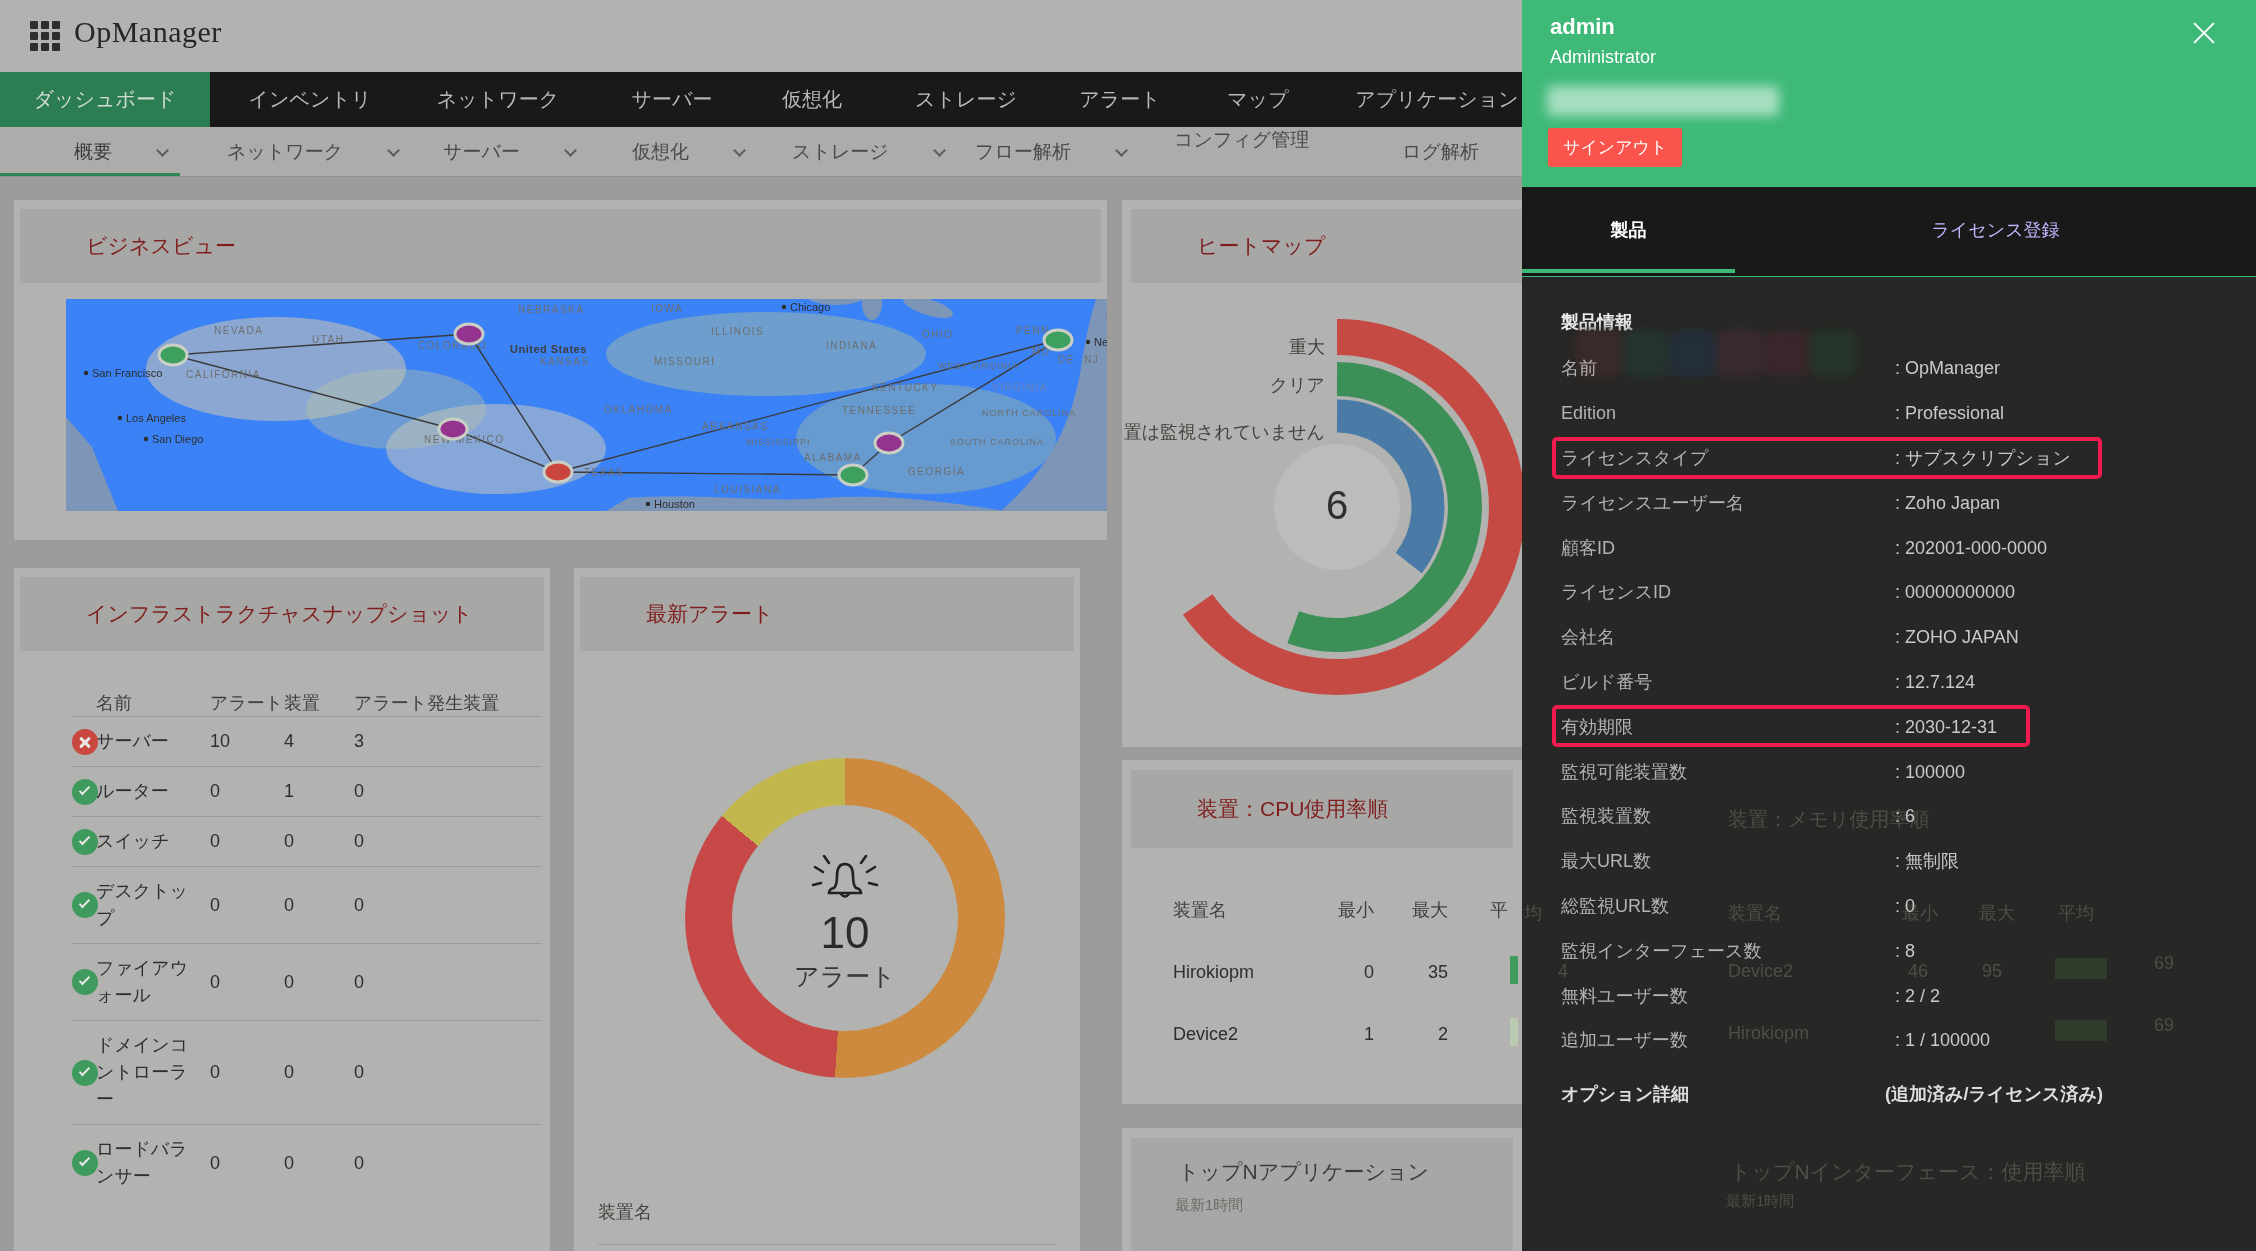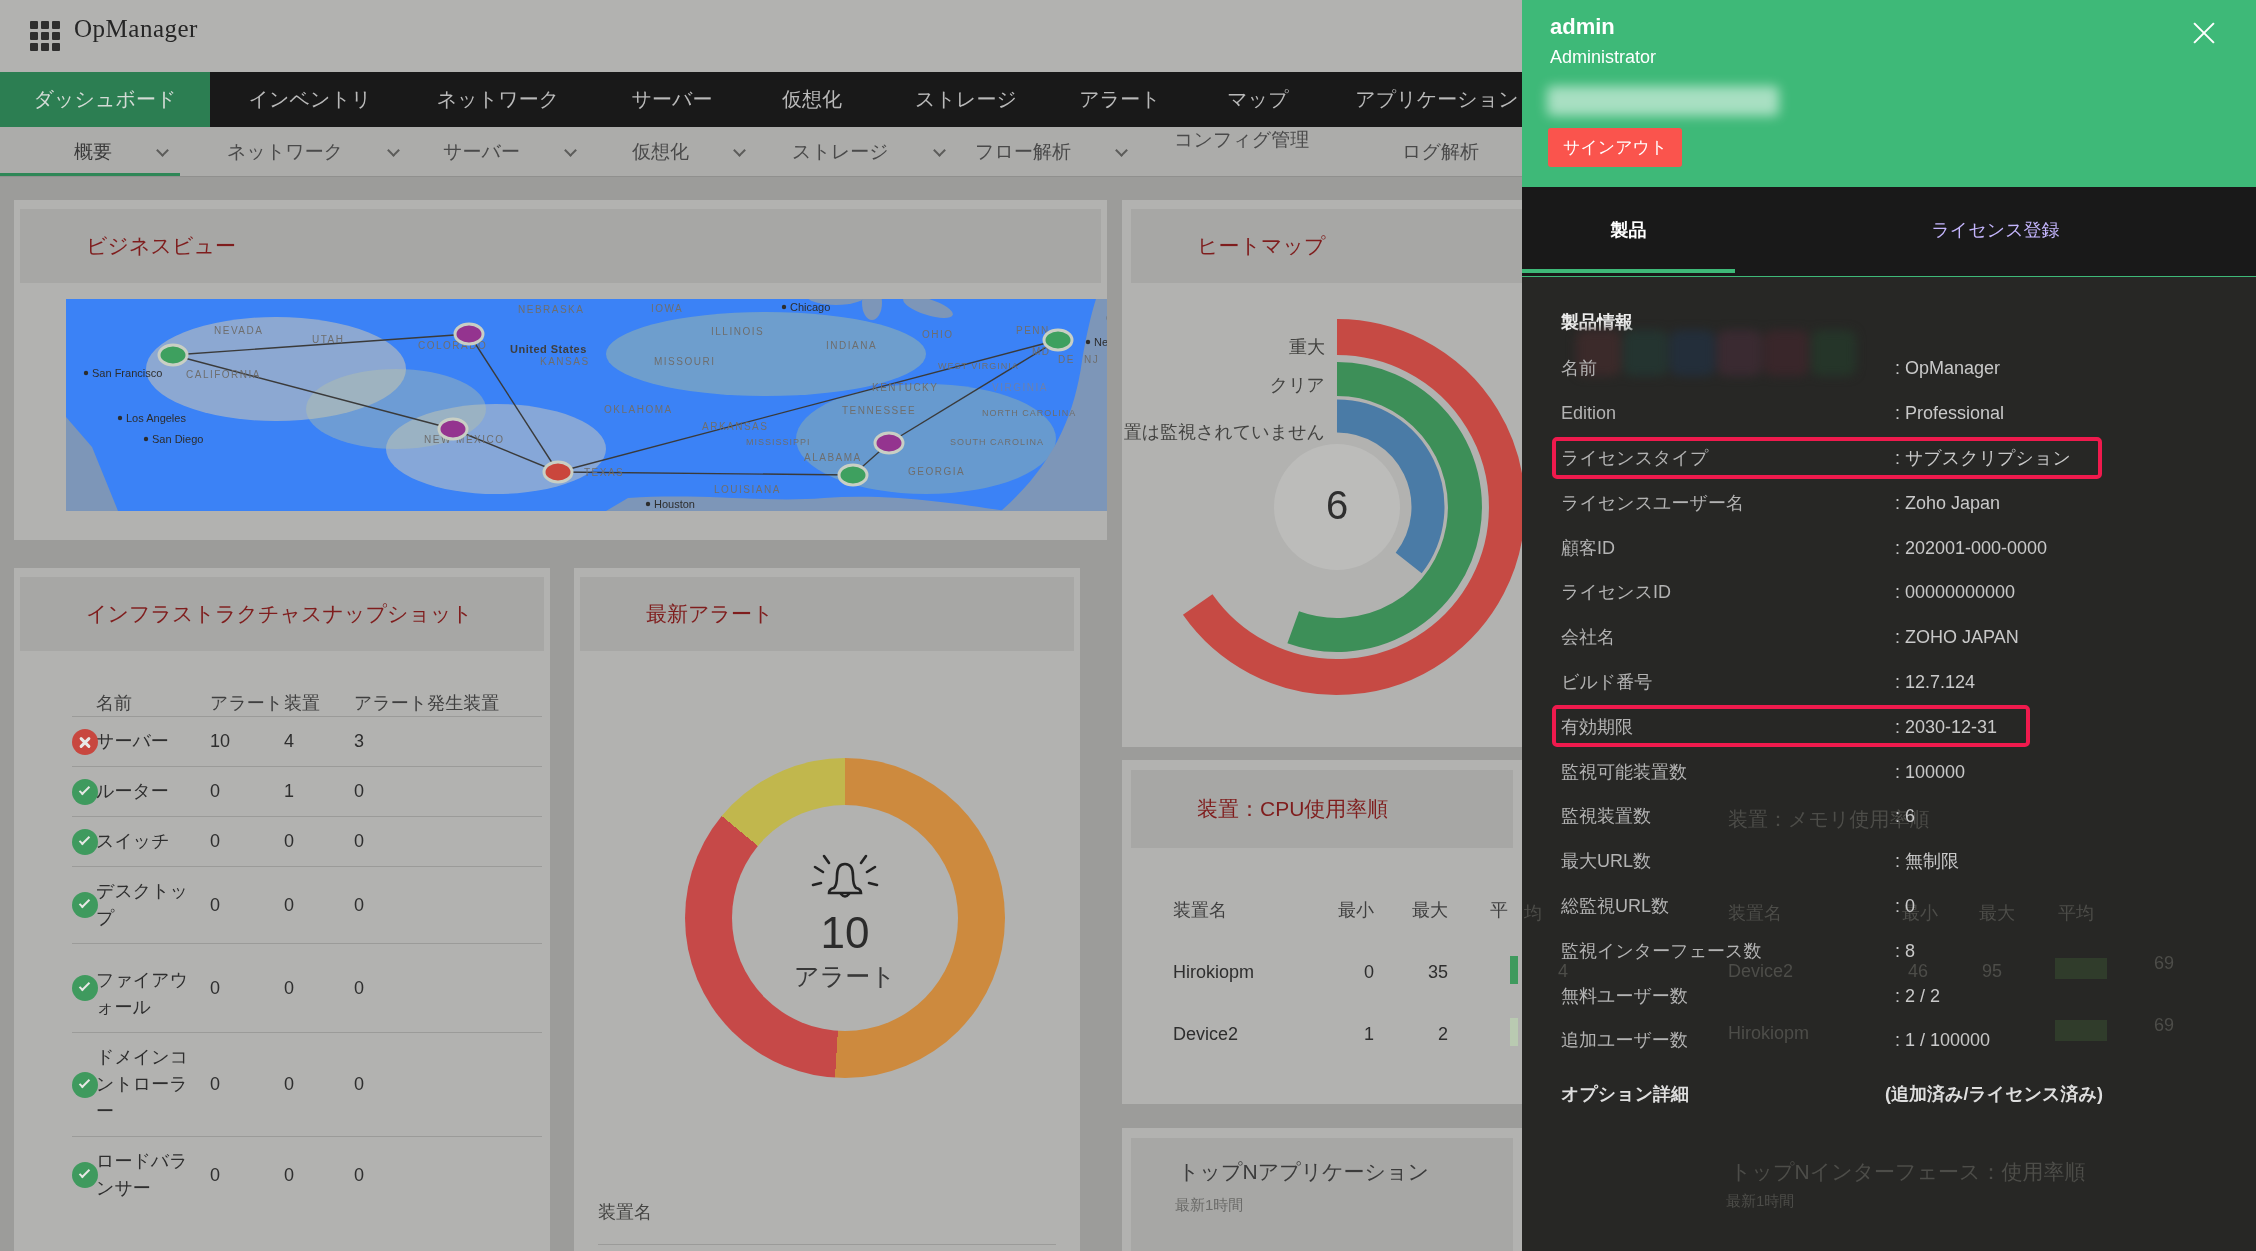--- a/index.html
+++ b/index.html
@@ -4,21 +4,21 @@
 <style>
   html,body{margin:0;padding:0;background:#6f6f6d;}
   *{box-sizing:border-box;font-family:"Liberation Sans",sans-serif;}
   .stage{position:relative;width:2256px;height:1251px;overflow:hidden;background:#9c9c9a;}
   .abs{position:absolute;}
 
   
   .topbar{left:0;top:0;width:2256px;height:72px;background:#b2b2b0;}
   .gridicon{left:30px;top:21px;width:30px;height:30px;display:grid;grid-template-columns:repeat(3,1fr);gap:3px;}
   .gridicon span{background:#2e2e2e;border-radius:1px;}
-  .applogo{left:74px;top:15px;font-family:"Liberation Serif",serif;font-size:25px;color:#262626;letter-spacing:.5px;}
+  .applogo{left:74px;top:15px;font-family:"Liberation Serif",serif;font-size:30px;color:#262626;letter-spacing:.5px;}
 
   .mainnav{left:0;top:72px;width:2256px;height:55px;background:#191919;overflow:hidden;}
   .mainnav .tab{position:absolute;top:0;height:55px;line-height:55px;font-size:20px;color:#b9b9b9;white-space:nowrap;transform:translateX(-50%);}
   .mainnav .tab.active{transform:none;left:0;width:210px;text-align:center;background:#2c7e52;color:#d4dbd6;}
 
   .subnav{left:0;top:127px;width:2256px;height:50px;background:#acacaa;border-bottom:1px solid #90908e;overflow:hidden;}
   .subnav .sitem{position:absolute;top:0;height:50px;display:flex;align-items:center;gap:46px;font-size:19px;color:#4a4a4a;white-space:nowrap;margin-left:16px;}
   .chev{width:9px;height:9px;border-right:2px solid #5c5c5a;border-bottom:2px solid #5c5c5a;transform:rotate(45deg);margin-top:-4px;}
   .subnav .underline{position:absolute;left:0;top:46px;width:180px;height:4px;background:#2f8757;}
 
@@ -312,21 +312,21 @@
             </div>
             <div style="padding-right: 14px;">デスクトップ</div>
             <div>0</div>
             <div>0</div>
             <div>0</div>
           </div>
           <div class="irow">
             <div class="sico ok">
               <span class="ck"></span>
             </div>
-            <div style="padding-right: 14px; margin-top: 12px;">ファイアウォール</div>
+            <div style="padding-right: 14px;">ファイアウォール</div>
             <div>0</div>
             <div>0</div>
             <div>0</div>
           </div>
           <div class="irow">
             <div class="sico ok">
               <span class="ck"></span>
             </div>
             <div style="padding-right: 14px;">ドメインコントローラー</div>
             <div>0</div>

